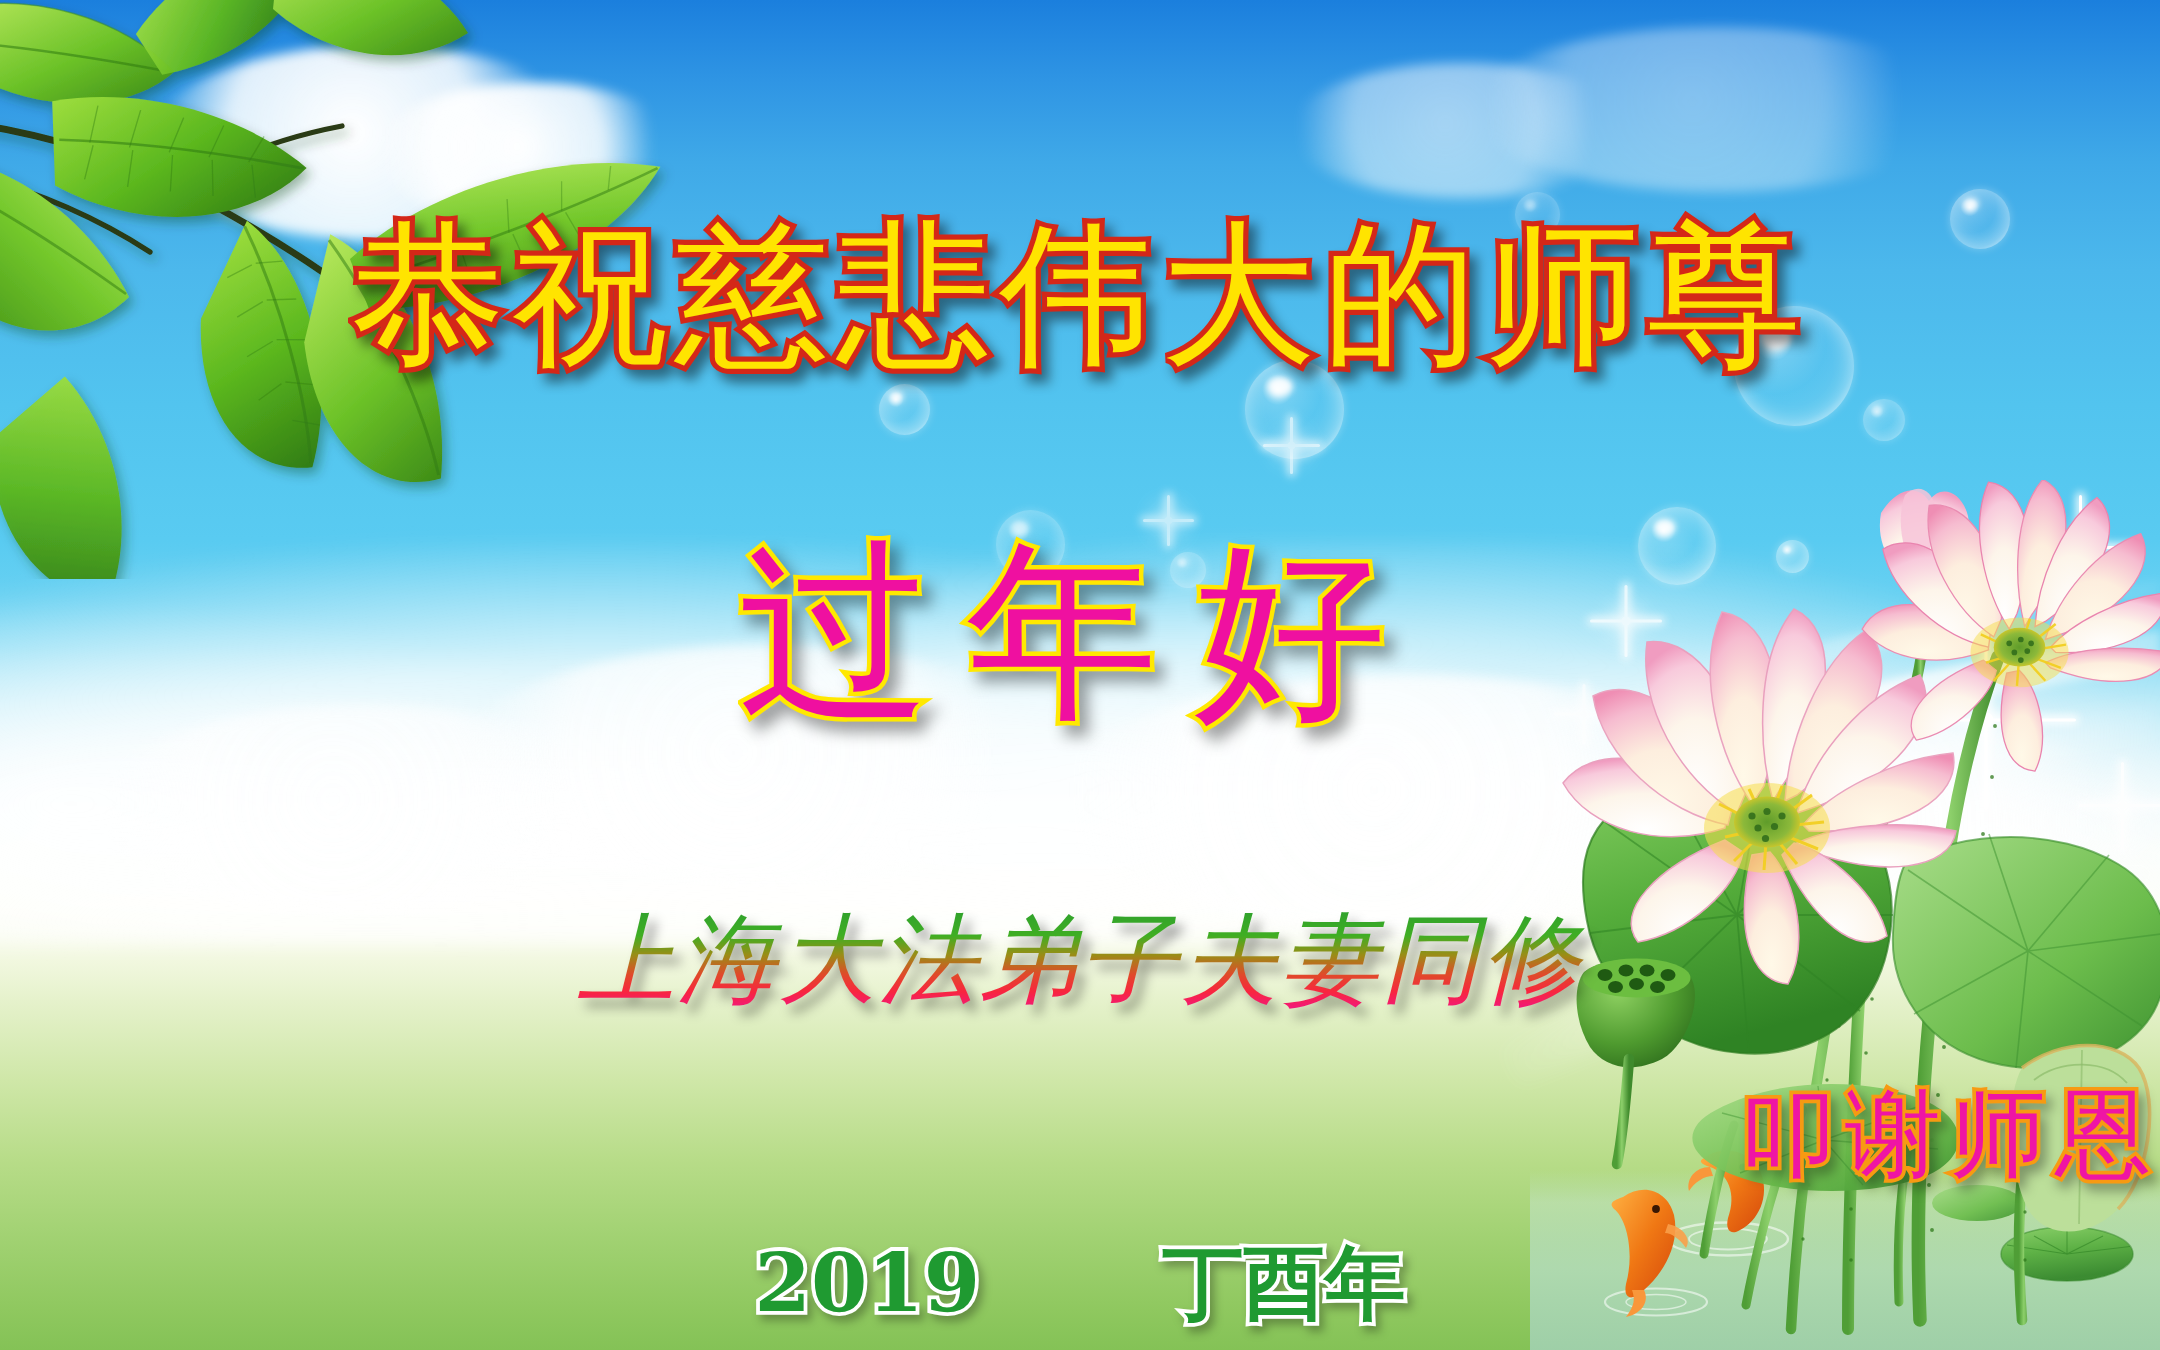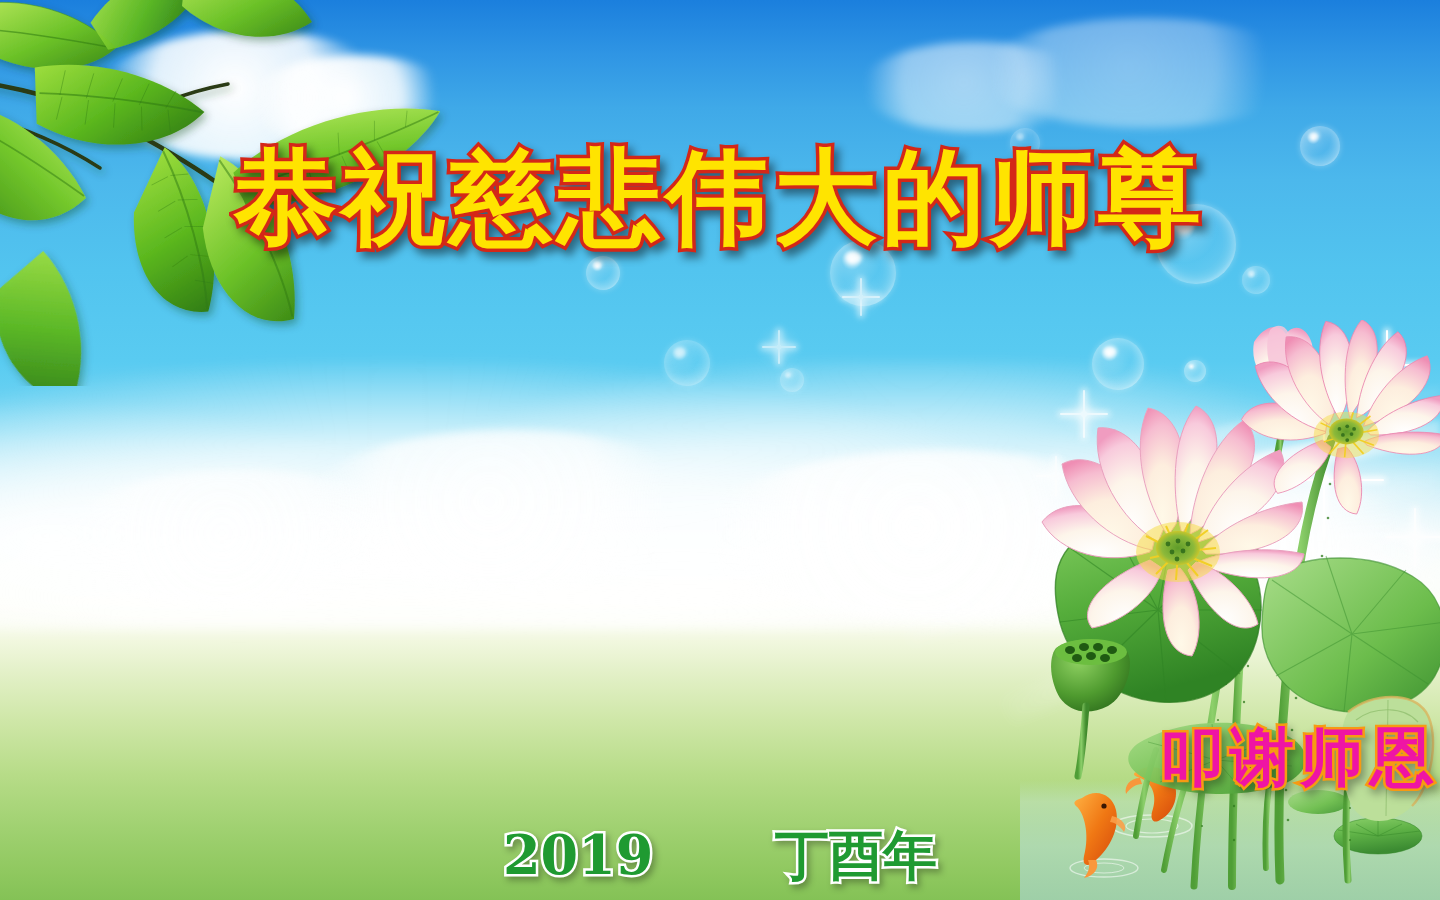--- a/index.html
+++ b/index.html
@@ -82,21 +82,21 @@
   .water{
     position:absolute;right:0;bottom:0;width:420px;height:120px;
     background:linear-gradient(to bottom, rgba(214,236,214,.0) 0%, rgba(196,228,200,.55) 18%, rgba(178,219,186,.85) 55%, rgba(160,208,172,.95) 100%);
     pointer-events:none;
   }
 
   
   .textlayer{position:absolute;inset:0;}
 
   .ln{position:absolute;left:0;width:100%;text-align:center;white-space:nowrap;
-      font-family:"DejaVu Sans","Liberation Sans",sans-serif;font-weight:bold;}
+      font-family:"DejaVu Sans","Liberation Sans",sans-serif;font-weight:normal;}
 
   
   #line1{
     top:140px;font-size:103px;letter-spacing:5px;line-height:1.12;
     color:#ffe400;
     -webkit-text-stroke:7px #d42718;
     paint-order:stroke fill;
     filter:drop-shadow(5px 6px 4px rgba(0,0,0,.45));
   }
   
@@ -602,20 +602,22 @@
           <circle cx="22" cy="22" r="2.2"></circle>
             <circle cx="32" cy="21" r="2.2"></circle>
             <circle cx="27" cy="28" r="2.2"></circle>
         </g>
       </g>
     </g>
   </svg>
 
   <div class="textlayer">
     <div class="ln" id="line1">恭祝慈悲伟大的师尊</div>
+    <div class="ln" id="line2">过年好</div>
+    <div class="ln" id="line3">上海大法弟子夫妻同修</div>
     <div class="ln" id="line4">叩谢师恩</div>
     <div class="ln" id="line5">
       <span>2019</span>
       <span class="gap"></span>
       <span class="cn">丁酉年</span>
     </div>
   </div>
 
 </div>
 

